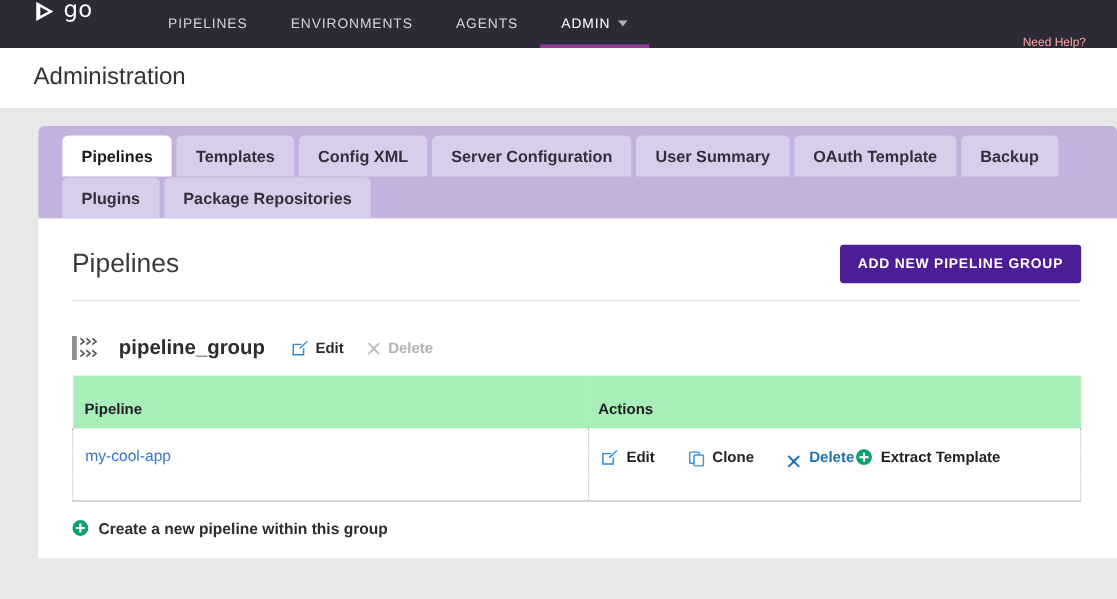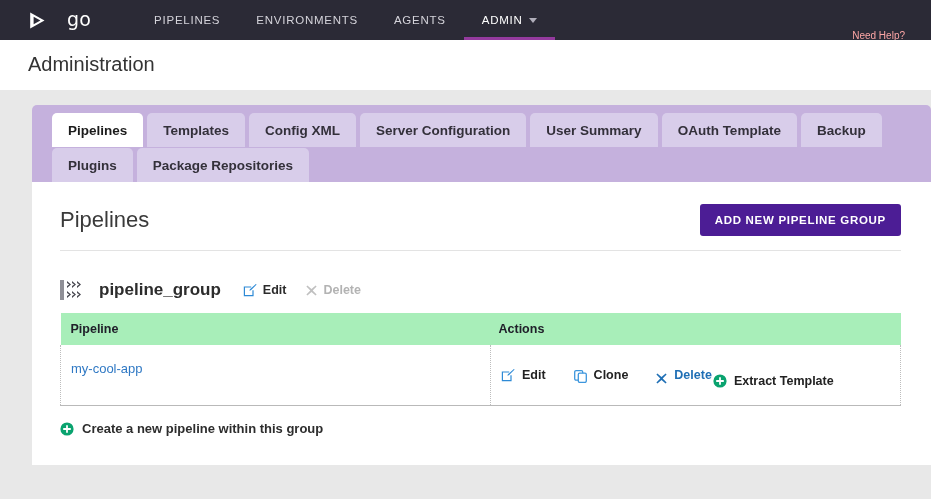--- a/index.html
+++ b/index.html
@@ -12,21 +12,21 @@
   }
 
   
   .topnav {
     position: absolute; top: 0; left: 0;
     width: 931px; height: 40px;
     background: #2b2a36;
     display: flex; align-items: center;
   }
   .logo {
-    margin-left: 28px; display: flex; align-items: center; gap: 20px;
+    margin-left: 28px; display: flex; gap: 6px;
     height: 40px;
   }
   .logo-mark {
     width: 19px; height: 19px; position: relative;
   }
   .logo-text {
     color: #ffffff; font-size: 19px; font-weight: 400;
     letter-spacing: .2px; line-height: 1;
     font-family: "DejaVu Sans", sans-serif;
     position: relative; top: -1px;
@@ -117,41 +117,41 @@
   .ico-edit { width: 14px; height: 14px; position: relative; display:inline-block; }
   .ico-x { width: 11px; height: 11px; position: relative; display:inline-block; }
   .ico-clone { width: 13px; height: 13px; position:relative; display:inline-block; }
   .ico-plus { width: 14px; height: 14px; position: relative; display:inline-block; }
 
   
   .tbl { width: 100%; border-collapse: collapse; margin-top: 12px; }
   .tbl thead th {
     background: #a8eeb9; color: #20202a;
     font-size: 12.5px; font-weight: 700;
-    text-align: left; padding: 9px 0 9px 10px;
+    text-align: left; padding: 21px 0 9px 10px;
     height: 30px;
   }
   .tbl thead th.col-actions { padding-left: 8px; }
   .tbl tbody td {
     border-bottom: 1px solid #b9b9b9;
     border-left: 1px dotted #bdbdbd;
     padding: 14px 0 14px 10px;
     vertical-align: top;
     height: 60px;
   }
   .tbl tbody td:last-child { border-right: 1px dotted #bdbdbd; }
   .pipe-link { color: #3079c4; font-size: 13px; cursor: pointer; }
   .row-actions { display: flex; flex-wrap: wrap; align-items: center; }
   .raction {
     display: inline-flex; align-items: center; gap: 7px;
     font-size: 12.5px; font-weight: 700; cursor: pointer; color: #222;
     margin-right: 28px; line-height: 20px;
   }
   .raction.delete { color: #1f6fb5; margin-right: 0; }
-  .raction.extract { margin-top: 12px; margin-left: 1px; }
+  .raction.extract { margin-top: 0; margin-left: 1px; }
 
   .create-link {
     display: flex; align-items: center; gap: 8px;
     margin-top: 15px; font-size: 13px; font-weight: 700; color: #2d2d2d;
     cursor: pointer;
   }
 
   
   .col-pipeline { width: 430px; }
 </style>

